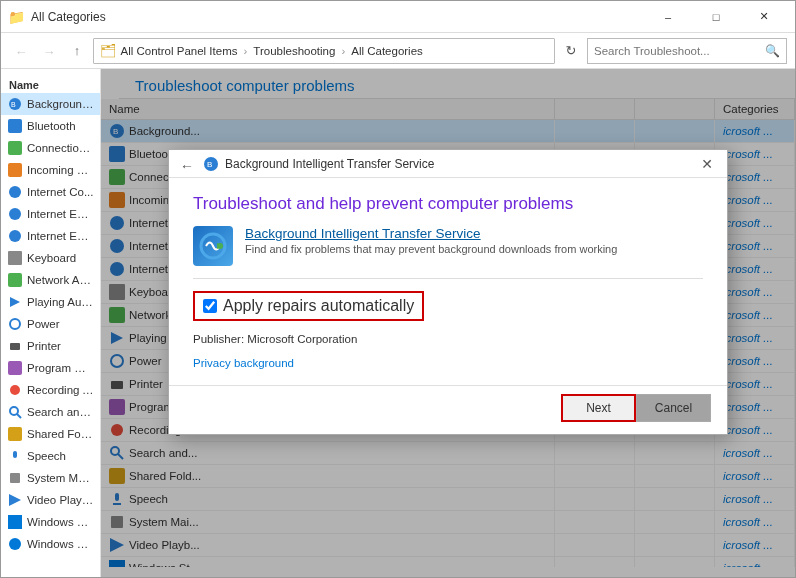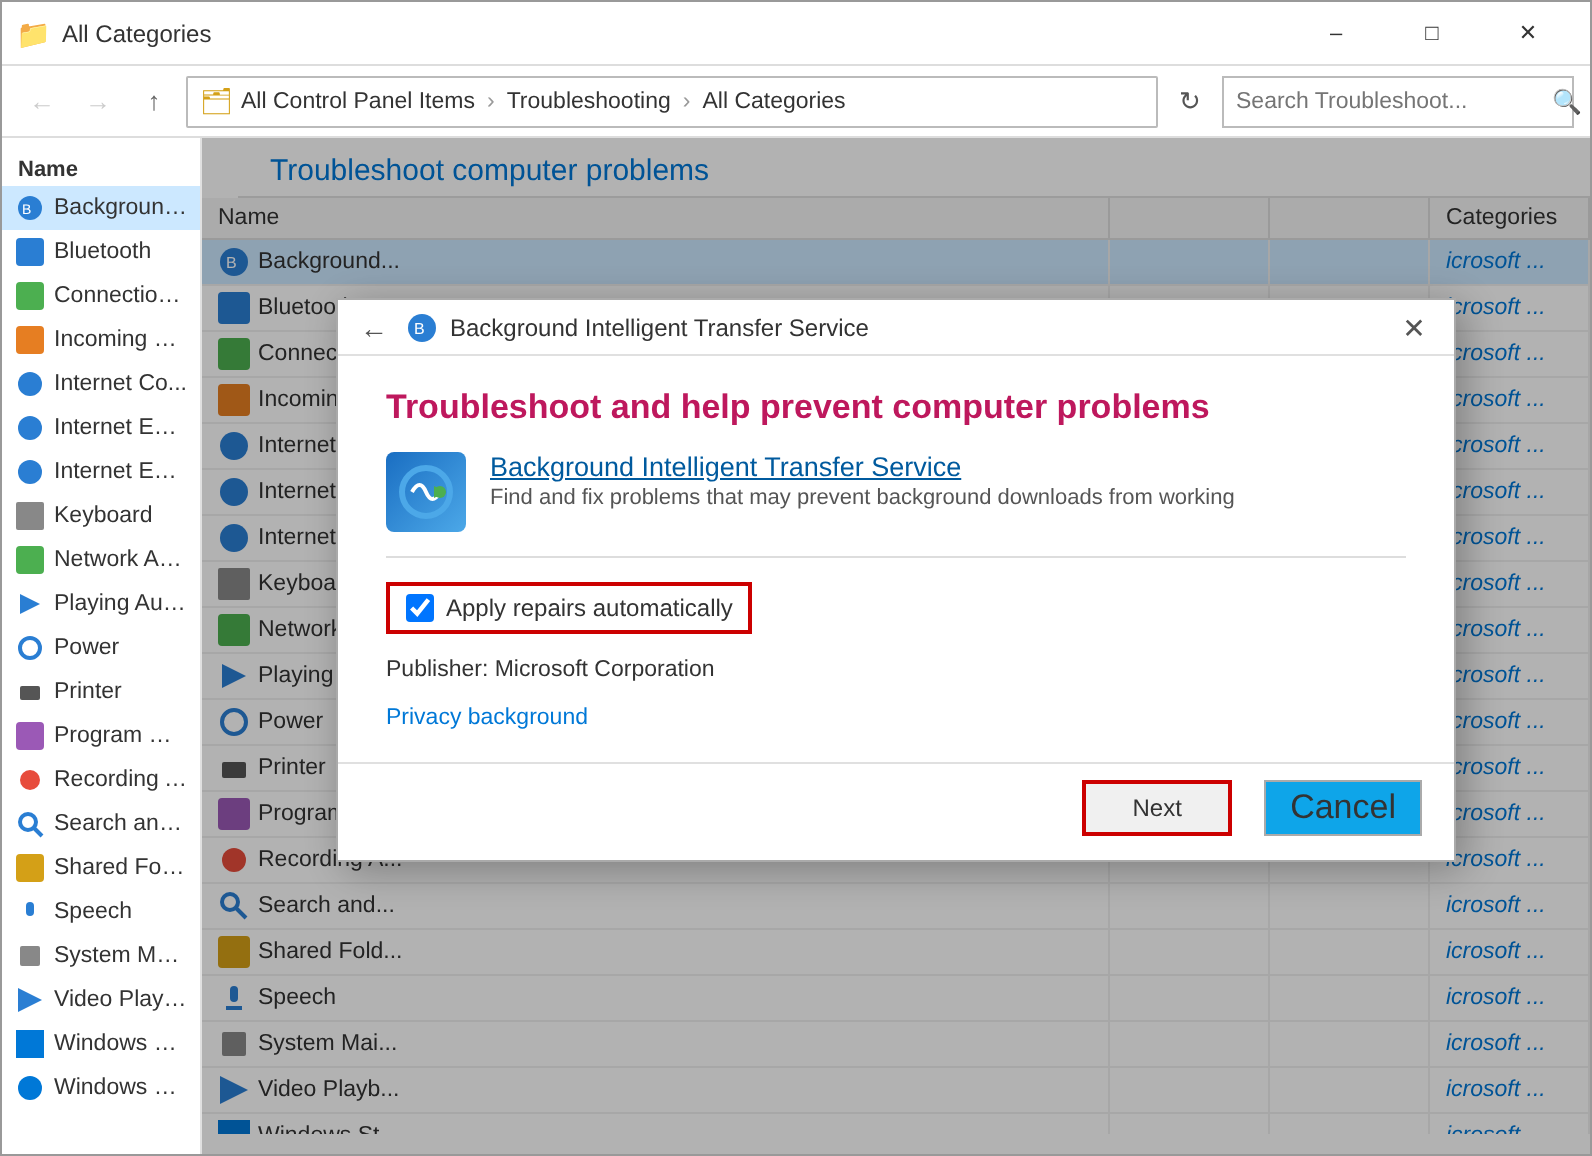--- a/index.html
+++ b/index.html
@@ -112,21 +112,21 @@
       border: none;
       background: transparent;
       cursor: pointer;
       color: #555;
       font-size: 13px;
       display: flex;
       align-items: center;
       justify-content: center;
     }
     .search-box {
-      width: 176px;
+      width: 200px;
       height: 26px;
       border: 1px solid #bbb;
       display: flex;
       align-items: center;
       padding: 12px 6px;
       background: #fff;
       gap: 4px;
     }
     .search-box input {
       border: none;
@@ -310,22 +310,22 @@
     }
 
     .modal-body {
       padding: 16px 24px;
       display: flex;
       flex-direction: column;
       gap: 12px;
     }
     .modal-heading {
       font-size: 17px;
-      color: #be185d;
-      font-weight: bold;
+      color: #6d28d9;
+      font-weight: normal;
     }
     .modal-service-row {
       display: flex;
       align-items: flex-start;
       gap: 12px;
     }
     .service-icon-big {
       width: 40px;
       height: 40px;
       flex-shrink: 0;
@@ -355,47 +355,47 @@
       border: 2px solid #cc0000;
       padding: 4px 8px;
       width: fit-content;
     }
     .checkbox-row input[type="checkbox"] {
       width: 14px;
       height: 14px;
       cursor: pointer;
     }
     .checkbox-label {
-      font-size: 12px;
+      font-size: 16px;
       color: #333;
     }
     .publisher-row {
       font-size: 11.5px;
       color: #333;
     }
     .privacy-link {
       color: #0078d7;
       text-decoration: none;
       font-size: 11.5px;
       cursor: pointer;
     }
     .modal-footer {
       display: flex;
       justify-content: flex-end;
-      gap: 16px;
+      gap: 0;
       padding: 8px 16px 12px;
       border-top: 1px solid #e0e0e0;
     }
     .btn {
       min-width: 75px;
       height: 28px;
       border: 1px solid #aaa;
-      background: #0ea5e9;
-      cursor: pointer;
-      font-size: 17px;
+      background: #a3a3a3;
+      cursor: pointer;
+      font-size: 12px;
       color: #333;
       padding: 0 12px;
     }
     .btn.primary {
       border: 2px solid #cc0000;
       background: #f0f0f0;
       font-size: 12px;
     }
 
     

